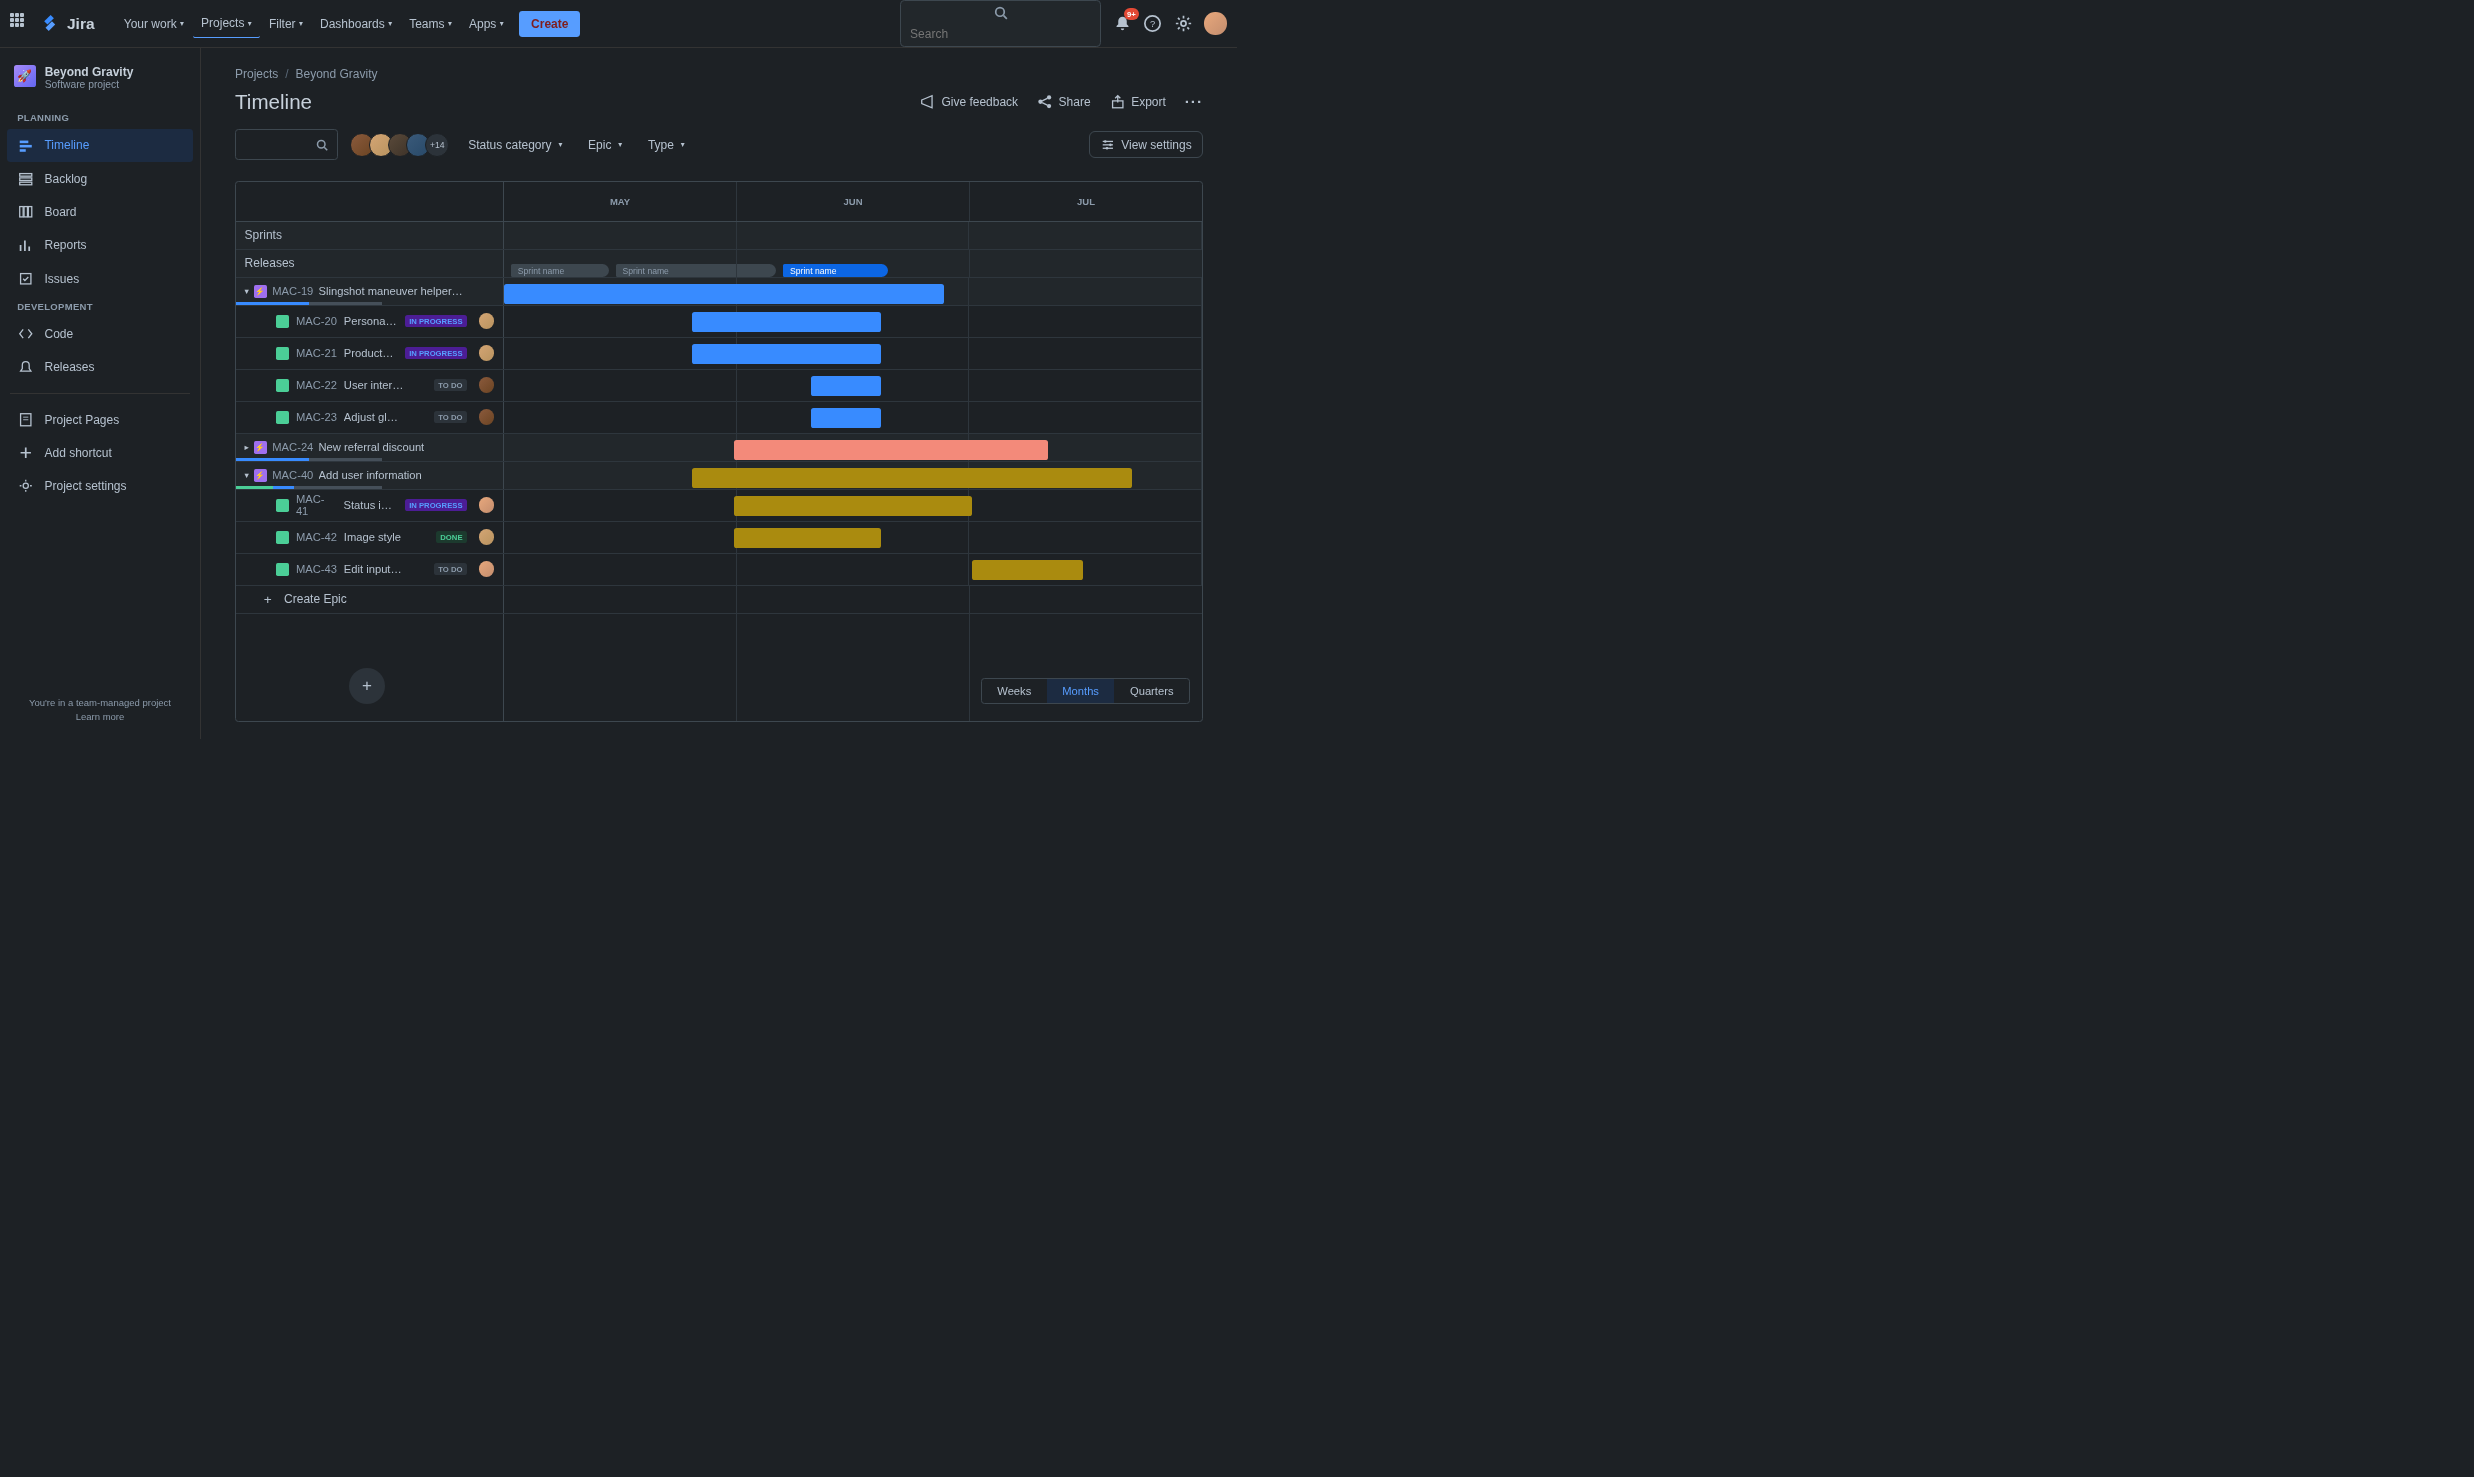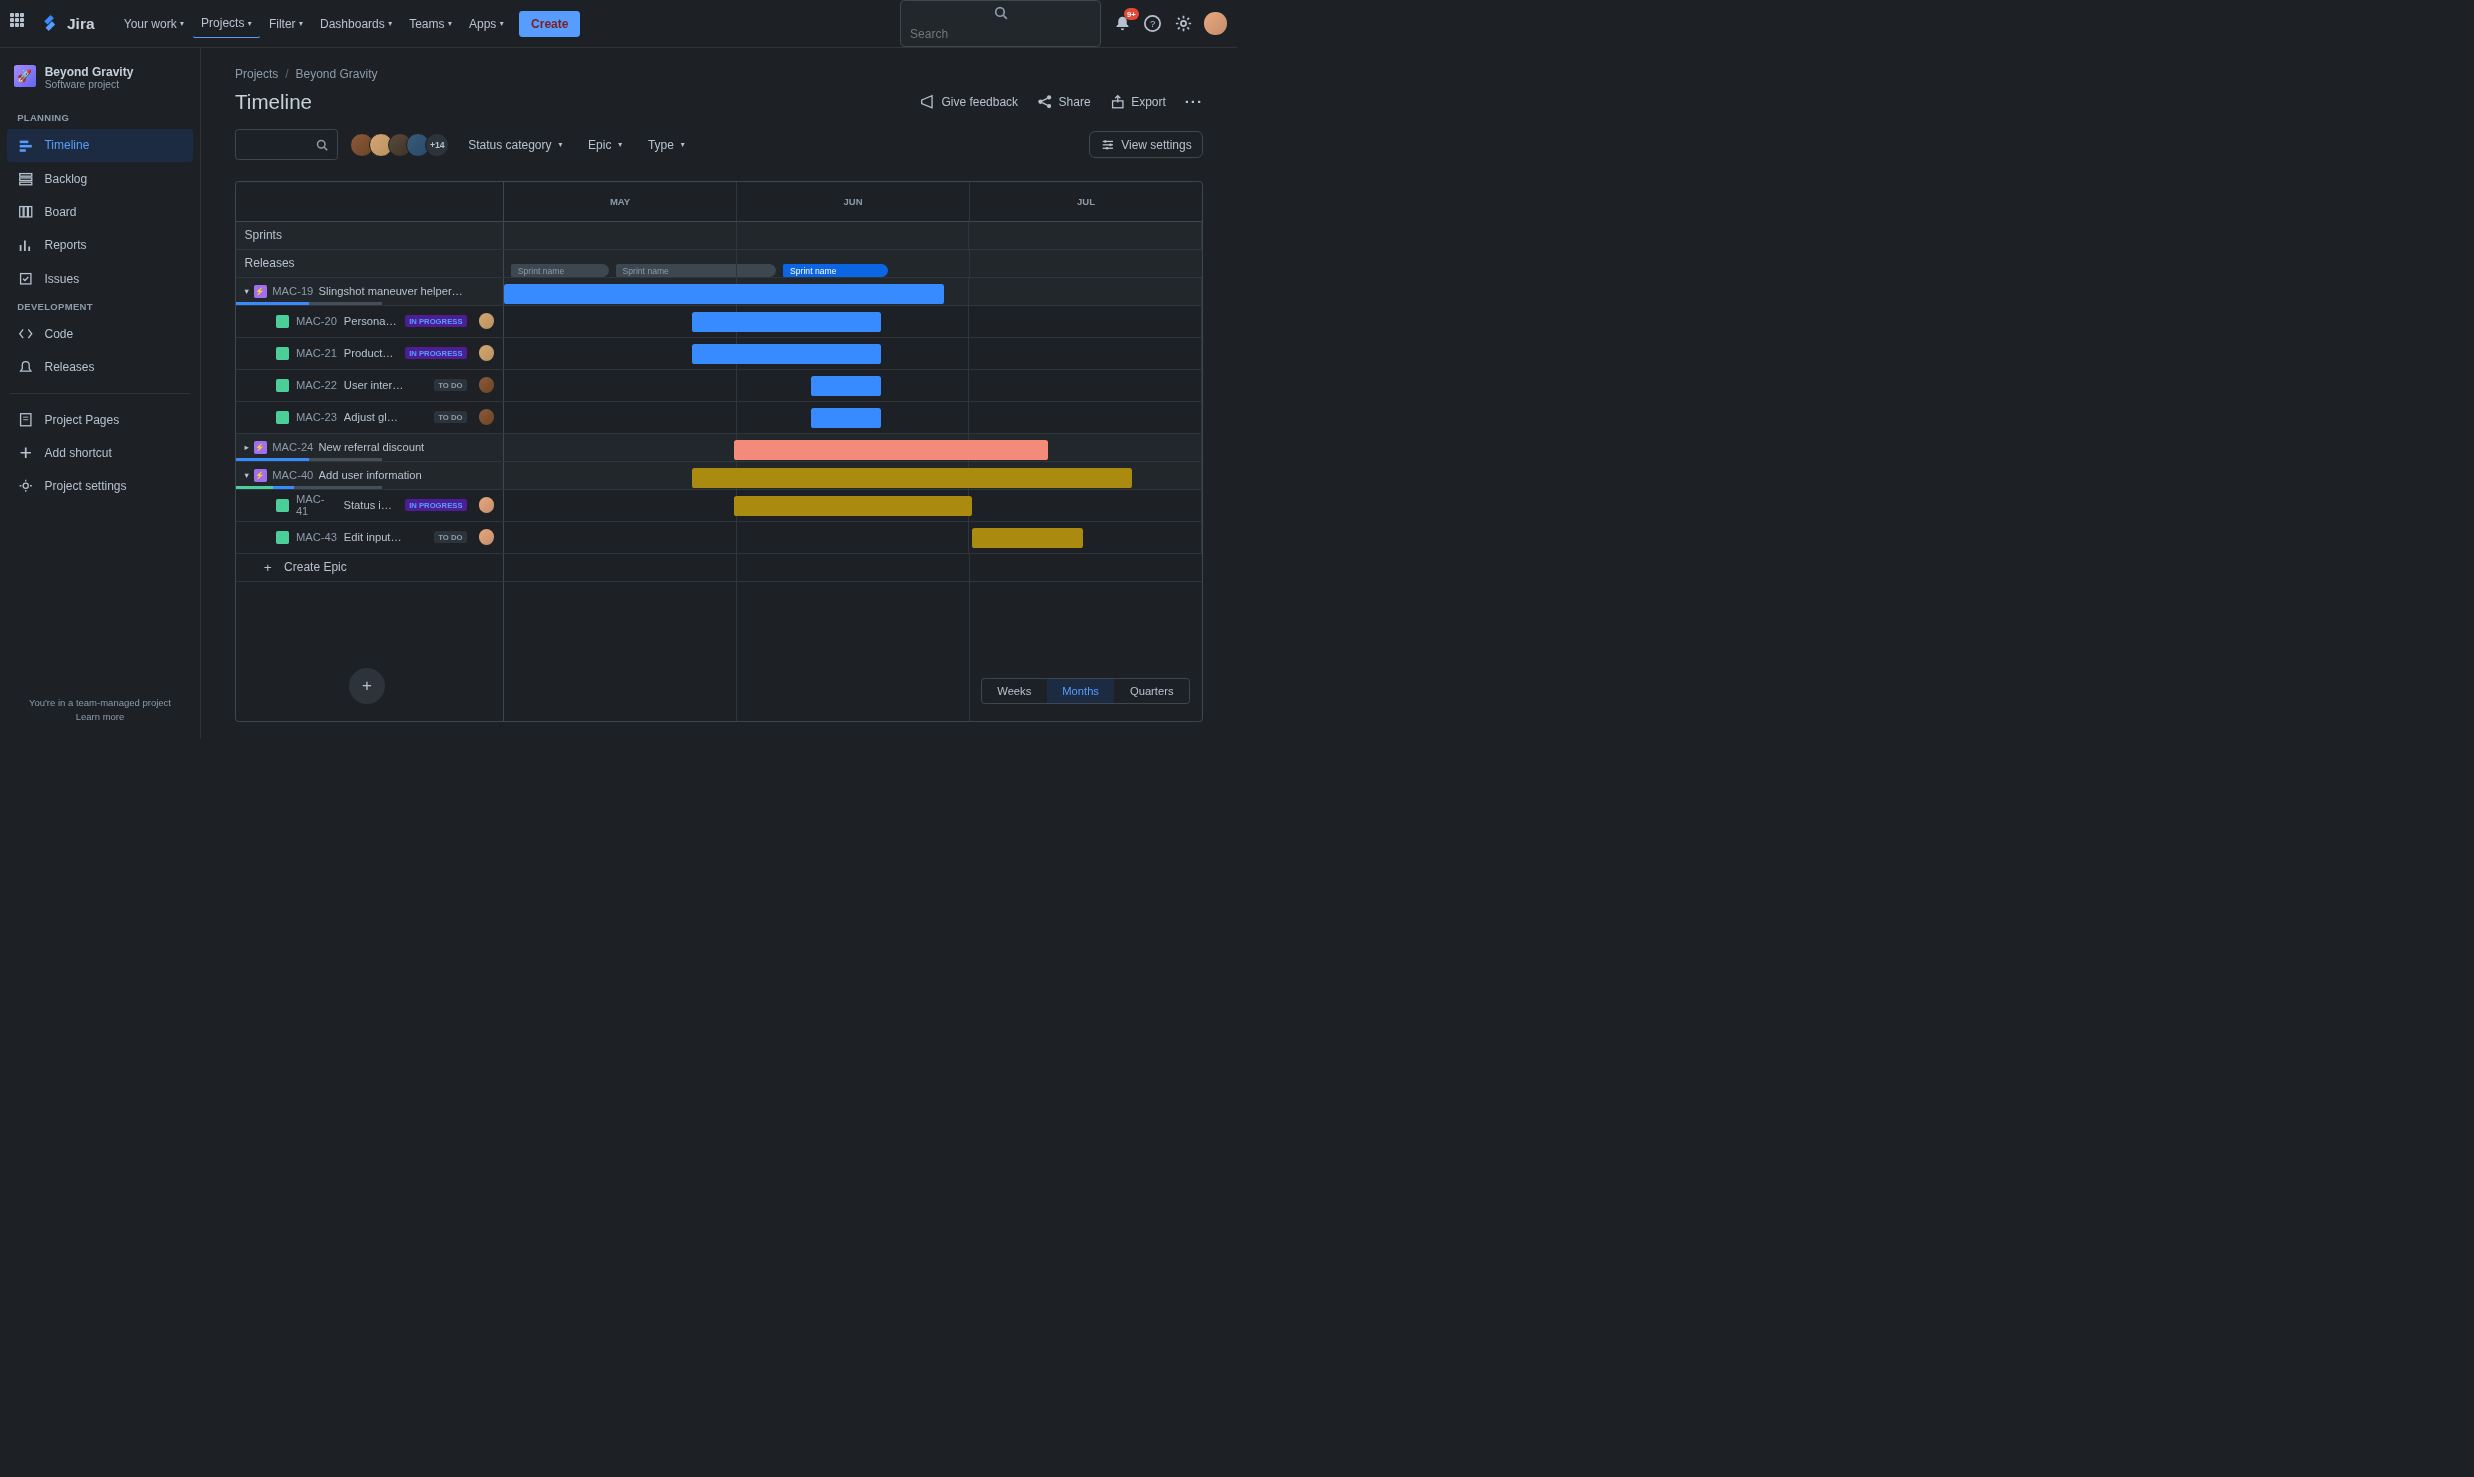--- a/index.html
+++ b/index.html
@@ -43,21 +43,21 @@
 .head-action { display: flex; align-items: center; gap: 6px; cursor: pointer; font-weight: 500; }
 .more-dots { font-size: 15.5px; font-weight: 700; letter-spacing: 0.9px; }
 .filters-row { display: flex; align-items: center; gap: 12px; margin-bottom: 20.6px; }
 .search-filter { width: 103px; height: 31px; border: 0.9px solid #3d474f; border-radius: 3.4px; display: flex; align-items: center; justify-content: flex-end; padding: 0 8.6px; }
 .avatars { display: flex; }
 .av { width: 24px; height: 24px; border-radius: 50%; border: 1.7px solid #1d2125; margin-left: -5.2px; }
 .av.a1 { background: linear-gradient(135deg,#8b5a3c,#6b4423); margin-left: 0; }
 .av.a2 { background: linear-gradient(135deg,#d4a574,#b8935f); }
 .av.a3 { background: linear-gradient(135deg,#5a4a3a,#3d3228); }
 .av.a4 { background: linear-gradient(135deg,#3a5a7a,#284968); }
-.av.more { background: #2c333a; color: #b6c2cf; font-size: 8.6px; font-weight: 700; display: flex; align-items: center; justify-content: center; }
+.av.more { background: #2c333a; color: #b6c2cf; font-size: 8.6px; font-weight: 400; display: flex; align-items: center; justify-content: center; }
 .filter-pill { display: flex; align-items: center; gap: 6.9px; padding: 5.2px 6.9px; cursor: pointer; font-weight: 500; }
 .filters-right { margin-left: auto; }
 .view-settings { border: 0.9px solid #3d474f; border-radius: 6px; padding: 5.2px 10.3px; display: flex; align-items: center; gap: 6.9px; cursor: pointer; }
 .timeline { flex: 1; border: 0.9px solid #3d474f; border-radius: 3.4px; overflow: hidden; display: flex; flex-direction: column; position: relative; }
 .tl-header-months { height: 40px; display: flex; border-bottom: 0.9px solid #3d474f; }
 .tl-side-spacer { width: 268px; border-right: 0.9px solid #3d474f; }
 .tl-months { flex: 1; display: flex; }
 .tl-month { flex: 1; display: flex; align-items: center; justify-content: center; font-size: 9.5px; font-weight: 700; color: #8c9bab; border-right: 0.9px solid #2e363d; }
 .tl-month:last-child { border-right: none; }
 .tl-row { display: flex; border-bottom: 0.9px solid #2e363d; min-height: 28px; }
@@ -530,20 +530,35 @@
             <div class="tl-track">
               <div class="col"></div>
               <div class="col"></div>
               <div class="col"></div>
               <div class="bar olive" style="left:33%;width:34%"></div>
             </div>
           </div>
           <div class="tl-row" style="min-height: 32px;">
             <div class="tl-label story-row">
               <span class="story-icon"></span>
+              <span class="issue-key">MAC-42</span>
+              <span class="issue-title" style="max-width:60px">Image style</span>
+              <span class="status-pill done">DONE</span>
+              <span class="mini-av mav1"></span>
+            </div>
+            <div class="tl-track">
+              <div class="col"></div>
+              <div class="col"></div>
+              <div class="col"></div>
+              <div class="bar olive" style="left:33%;width:21%"></div>
+            </div>
+          </div>
+          <div class="tl-row" style="min-height: 32px;">
+            <div class="tl-label story-row">
+              <span class="story-icon"></span>
               <span class="issue-key">MAC-43</span>
               <span class="issue-title" style="max-width:60px">Edit input form</span>
               <span class="status-pill todo">TO DO</span>
               <span class="mini-av mav3"></span>
             </div>
             <div class="tl-track">
               <div class="col"></div>
               <div class="col"></div>
               <div class="col"></div>
               <div class="bar olive" style="left:67%;width:16%"></div>

